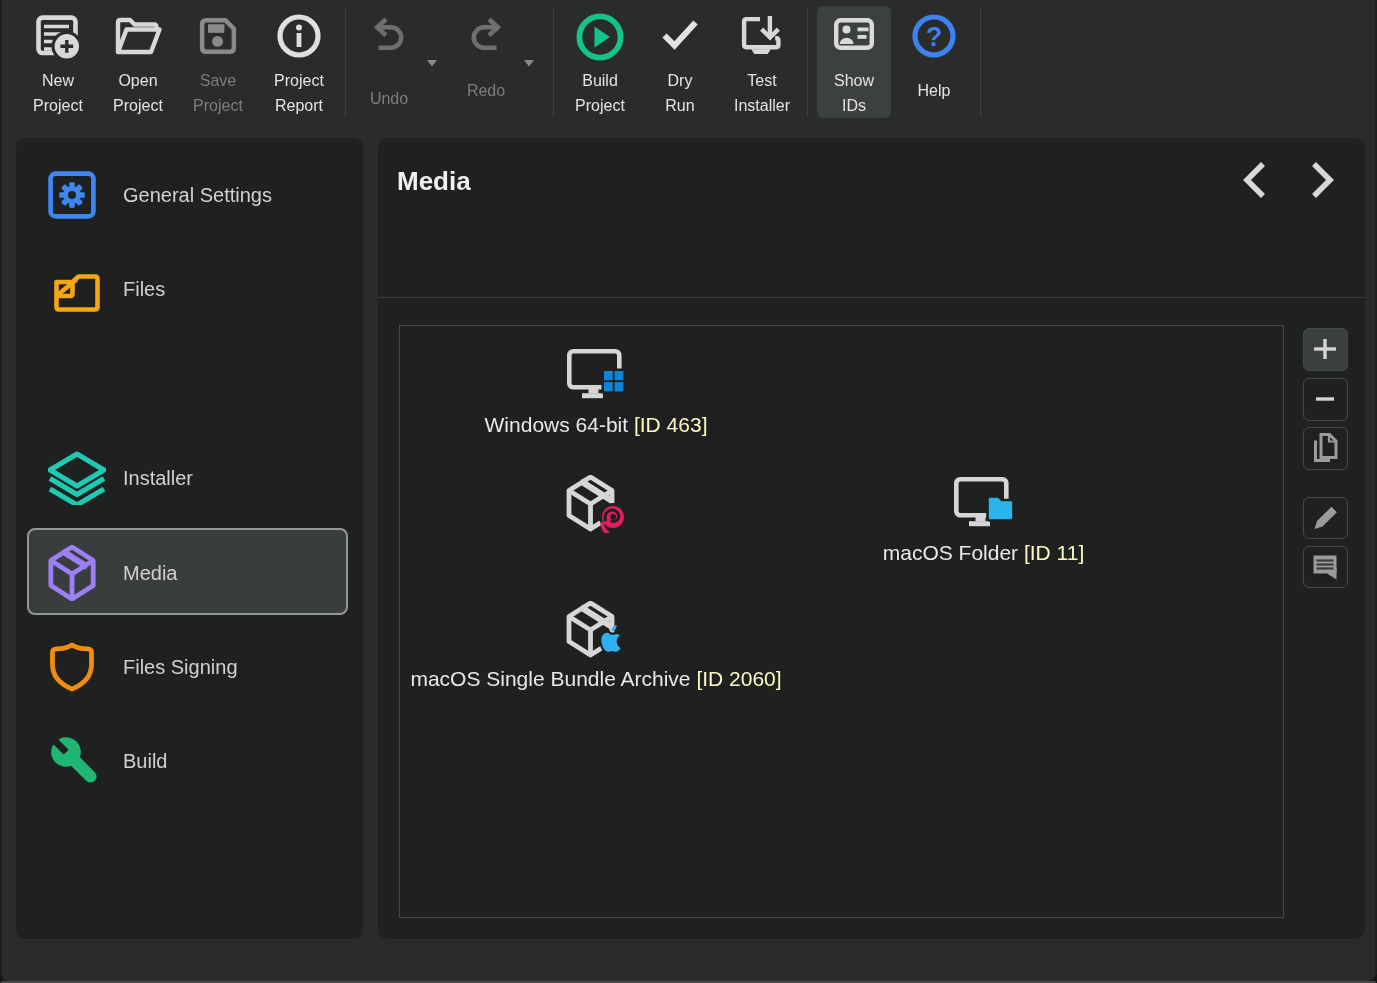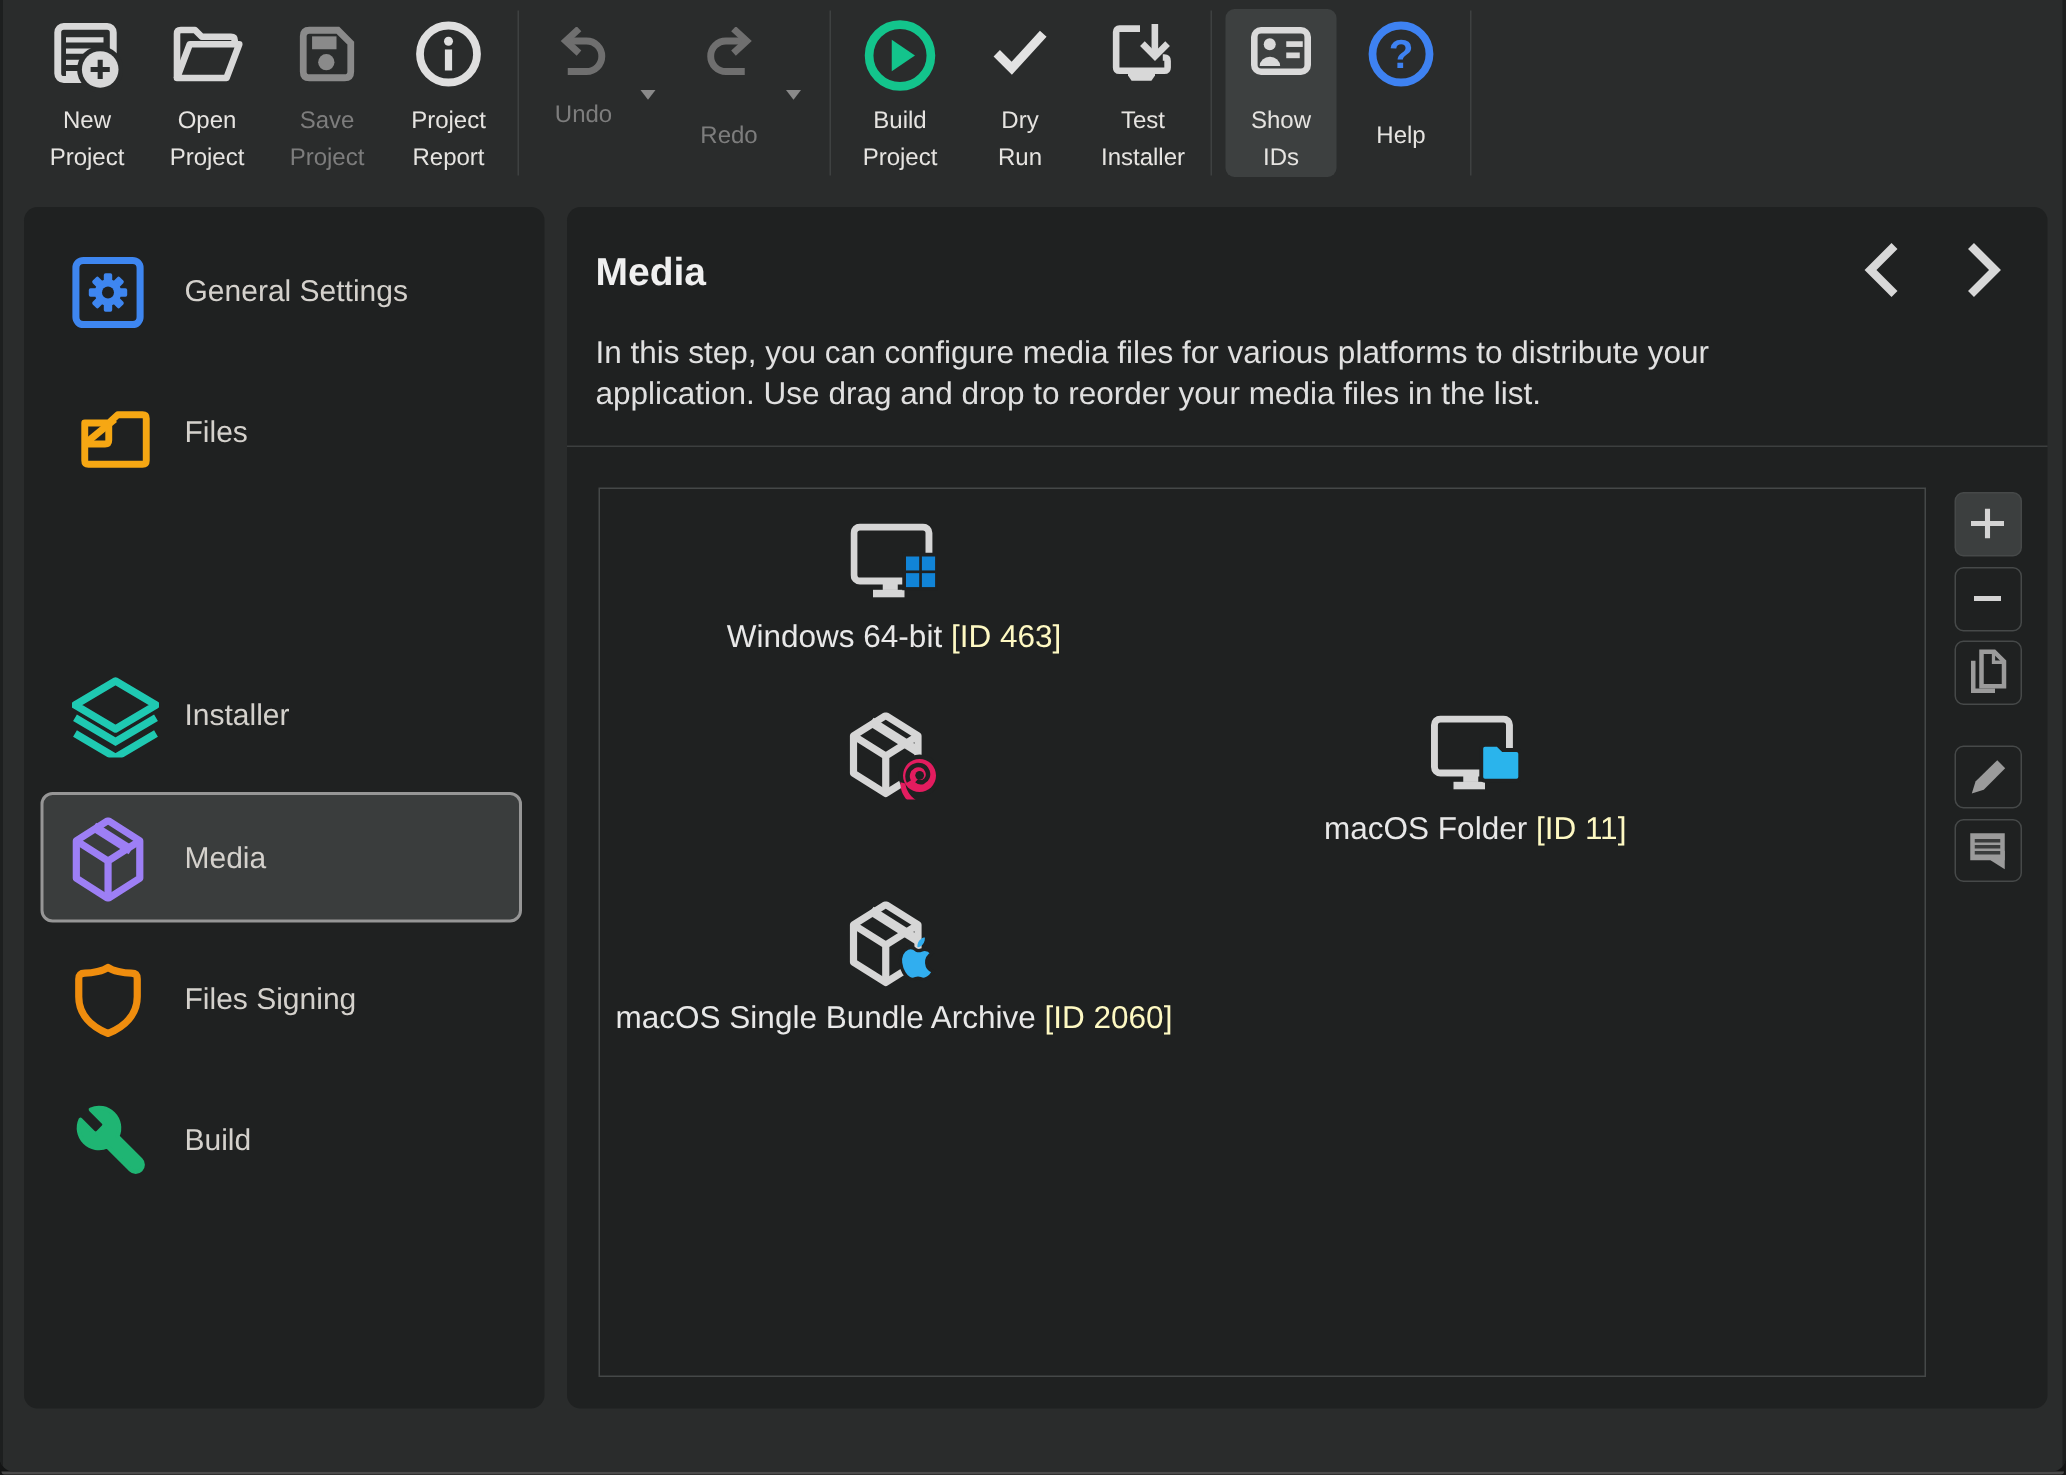--- a/index.html
+++ b/index.html
@@ -99,21 +99,21 @@
     </div>
     <div class="tb-sep" style="left:345px;"></div>
 
     <div class="tb-item dis" style="left:349px;width:80px;">
       <svg width="36" height="34" viewBox="0 0 36 34" style="top:18px;">
         <g fill="none" stroke="#6f6f6f" stroke-width="4.6">
           <path d="M 7,9.3 H 20 A 10.2,10.2 0 0 1 20,29.7 H 7.5"></path>
           <path d="M 15,1.2 L 6.2,9.3 L 15,17.4"></path>
         </g>
       </svg>
-      <div class="lbl" style="top:64px;">Undo</div>
+      <div class="lbl" style="top:86px;">Undo</div>
       <svg class="ddarrow" width="12" height="8" viewBox="0 0 12 8" style="left:83px;top:59px;">
           <path d="M 1,1 H 11 L 6,7.5 Z" fill="#8a8a8a"></path>
         </svg>
     </div>
 
     <div class="tb-item dis" style="left:446px;width:80px;">
       <svg width="36" height="34" viewBox="0 0 36 34" style="top:18px;">
         <g fill="none" stroke="#6f6f6f" stroke-width="4.6">
           <path d="M 29,9.3 H 16 A 10.2,10.2 0 0 0 16,29.7 H 28.5"></path>
           <path d="M 21,1.2 L 29.8,9.3 L 21,17.4"></path>
@@ -245,21 +245,20 @@
   </div>
 
   <div id="content" class="panel">
     <div id="ctitle">Media</div>
     <svg class="chev" width="24" height="38" viewBox="0 0 24 38" style="left:864px;">
         <path d="M 21,3 L 5,19 L 21,35" fill="none" stroke="#d8d8d8" stroke-width="5.6"></path>
       </svg>
     <svg class="chev" width="24" height="38" viewBox="0 0 24 38" style="left:933px;">
         <path d="M 3,3 L 19,19 L 3,35" fill="none" stroke="#d8d8d8" stroke-width="5.6"></path>
       </svg>
-    <div id="cdesc">In this step, you can configure media files for various platforms to distribute your<br>application. Use drag and drop to reorder your media files in the list.</div>
     <div id="csep"></div>
     <div id="mediapanel">
 
       <div class="mitem mi-mon" style="left:-23.5px;top:23px;">
         <svg width="58" height="52" viewBox="0 0 58 52">
           <rect x="2.3" y="2.3" width="50" height="36" rx="4" fill="none" stroke="#d6d6d6" stroke-width="4.6"></rect>
           <rect x="21.5" y="38.3" width="10" height="6" fill="#d6d6d6"></rect>
           <rect x="15" y="44.2" width="21" height="5" fill="#d6d6d6"></rect>
           <rect x="34.5" y="19.5" width="23.5" height="25" fill="#1f2121"></rect>
           <g fill="#1184d7">

